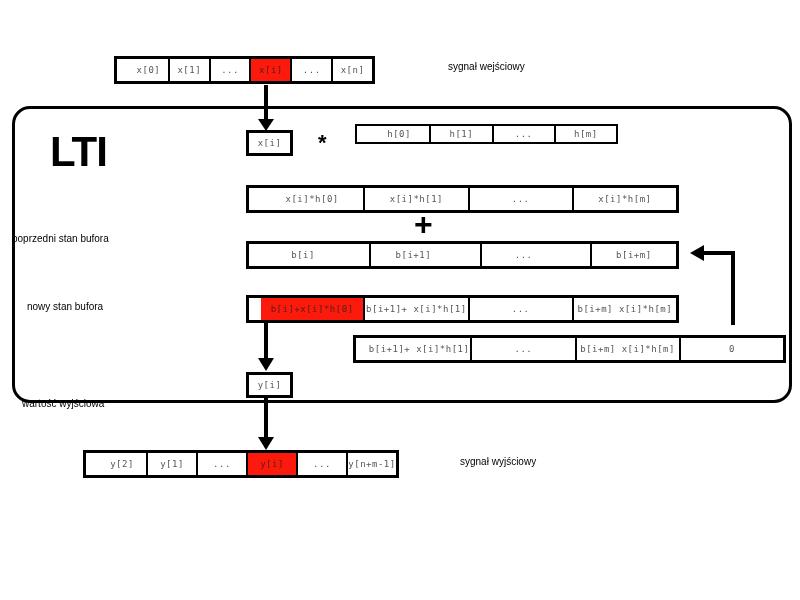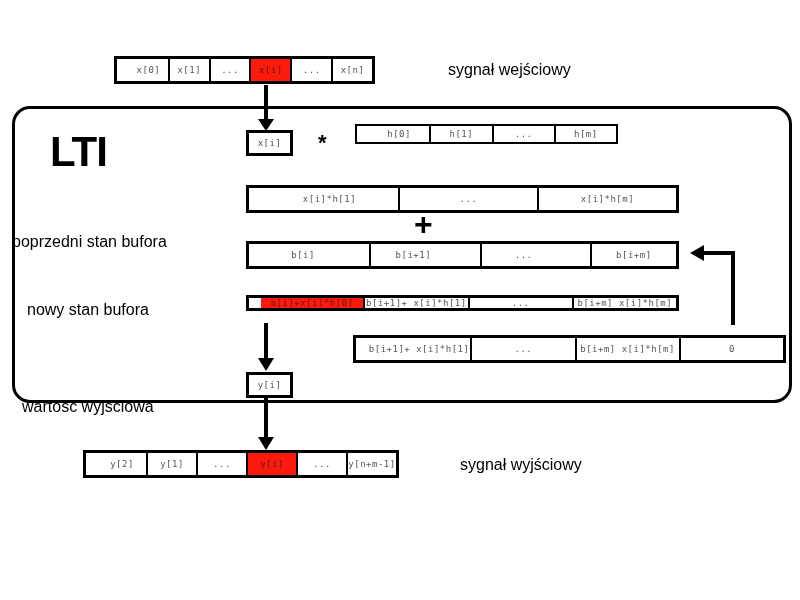--- a/index.html
+++ b/index.html
@@ -18,21 +18,21 @@
     white-space:nowrap; overflow:hidden; letter-spacing:0.5px;
   }
   .cell:first-child { border-left:none; }
   .cell.hl { background:#fb1a0c; color:#57201a; }
   .single {
     position:absolute; border:3px solid #000; box-sizing:border-box;
     display:flex; align-items:center; justify-content:center;
     font-family:"DejaVu Sans Mono", monospace; font-size:9px; color:#54545e;
     background:#fff; letter-spacing:0.5px;
   }
-  .lbl { position:absolute; font-size:16px; color:#000; white-space:nowrap; }
+  .lbl { position:absolute; font-size:10px; color:#000; white-space:nowrap; }
   .lti-box {
     position:absolute; left:12px; top:106px; width:780px; height:297px;
     border:3px solid #000; border-radius:18px; box-sizing:border-box;
     background:transparent;
   }
   .lti-title {
     position:absolute; left:50px; top:128px; font-size:42px;
     font-weight:600; letter-spacing:-1px; color:#000;text-align:center;
   }
   .op { position:absolute; color:#000; font-weight:bold; font-family:"Liberation Sans",sans-serif; }
@@ -63,37 +63,38 @@
   <div class="op op-conv">*</div>
 
   <div class="row" style="left:355px; top:124px; width:263px; height:20px; border-width:2px;">
     <div class="cell">h[0]</div>
     <div class="cell">h[1]</div>
     <div class="cell">...</div>
     <div class="cell">h[m]</div>
   </div>
 
   <div class="row" style="left:246px; top:185px; width:433px; height:28px;">
+    <div class="cell">x[i]*h[0]</div>
     <div class="cell">x[i]*h[1]</div>
     <div class="cell">...</div>
     <div class="cell">x[i]*h[m]</div>
   </div>
 
   <div class="op op-sum">+</div>
 
   <div class="lbl" style="left:12px; top:233px;">poprzedni stan bufora</div>
   <div class="row" style="left:246px; top:241px; width:433px; height:28px;gap:24px;">
     <div class="cell">b[i]</div>
     <div class="cell">b[i+1]</div>
     <div class="cell">...</div>
     <div class="cell">b[i+m]</div>
   </div>
 
   <div class="lbl" style="left:27px; top:301px;">nowy stan bufora</div>
-  <div class="row" style="left:246px; top:295px; width:433px; height:16px;">
+  <div class="row" style="left:246px; top:295px; width:433px; height:28px;">
     <div class="cell hl">b[i]+x[i]*h[0]</div>
     <div class="cell">b[i+1]+ x[i]*h[1]</div>
     <div class="cell">...</div>
     <div class="cell">b[i+m] x[i]*h[m]</div>
   </div>
 
   <div class="row" style="left:353px; top:335px; width:433px; height:28px;">
     <div class="cell">b[i+1]+ x[i]*h[1]</div>
     <div class="cell">...</div>
     <div class="cell">b[i+m] x[i]*h[m]</div>

